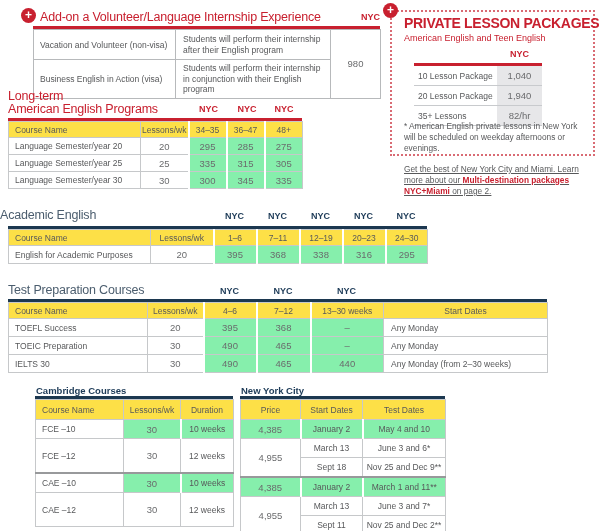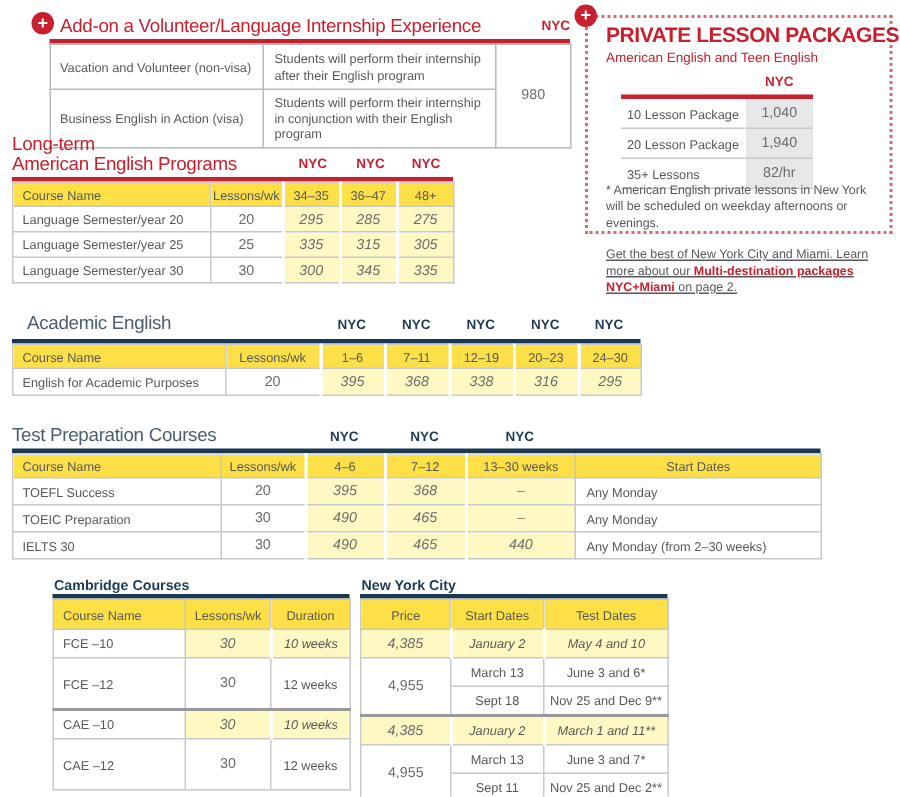--- a/index.html
+++ b/index.html
@@ -20,21 +20,21 @@
   .plus-circle{
     width:15px;height:15px;border-radius:50%;background:#c8202f;
     color:#fff;font-size:12px;font-weight:bold;text-align:center;line-height:14px;
   }
   .plus-circle::before{content:"+";}
   table{border-collapse:collapse;table-layout:fixed;}
   td{font-size:8.5px;color:#57585a;overflow:hidden;white-space:nowrap;}
   .grid td{border:1px solid #c6c8ca;}
   .grid{border:1px solid #a9abad;}
   .hdr td{background:#fde047;}
-  .shade{background:#fef9c3;font-style:italic;}
+  .shade{background:#86efac;}
   .wgap{border-left:2px solid #fff !important;}
   .cname{text-align:left;padding-left:6px;}
   .ctr{text-align:center;}
   .num{font-size:9.5px;color:#6a6b6d;text-align:center;}
   .thick-top td{border-top:2px solid #98999b !important;}
   .wrap{white-space:normal;line-height:1.25;}
   
   #addon-icon{left:21px;top:8px;}
   #addon-title{left:40px;top:10px;}
   #addon-nyc{left:330px;top:12px;width:50px;text-align:right;}
@@ -57,21 +57,21 @@
   #promo{left:404px;top:164px;width:190px;font-size:8.3px;line-height:1.32;color:#57585a;text-decoration:underline;}
   .promo-bold{color:#c8202f;font-weight:bold;}
   
   #lt-title{left:8px;top:90px;line-height:13px;}
   .lt-nyc{top:104px;}
   #lt-rule{left:8px;top:118px;width:294px;}
   #lt-table{left:8px;top:121px;width:294px;}
   #lt-table tr{height:17px;}
   #lt-table tr.hdr{height:16px;}
   
-  #ac-title{left:18px;top:208px;}
+  #ac-title{left:0;top:208px;}
   .ac-nyc{top:211px;}
   #ac-rule{left:8px;top:226px;width:419px;}
   #ac-table{left:8px;top:229px;width:419px;}
   #ac-table tr{height:18px;}
   #ac-table tr.hdr{height:16px;}
   
   #tp-title{left:8px;top:283px;}
   .tp-nyc{top:286px;}
   #tp-rule{left:8px;top:299px;width:539px;}
   #tp-table{left:8px;top:302px;width:539px;}

